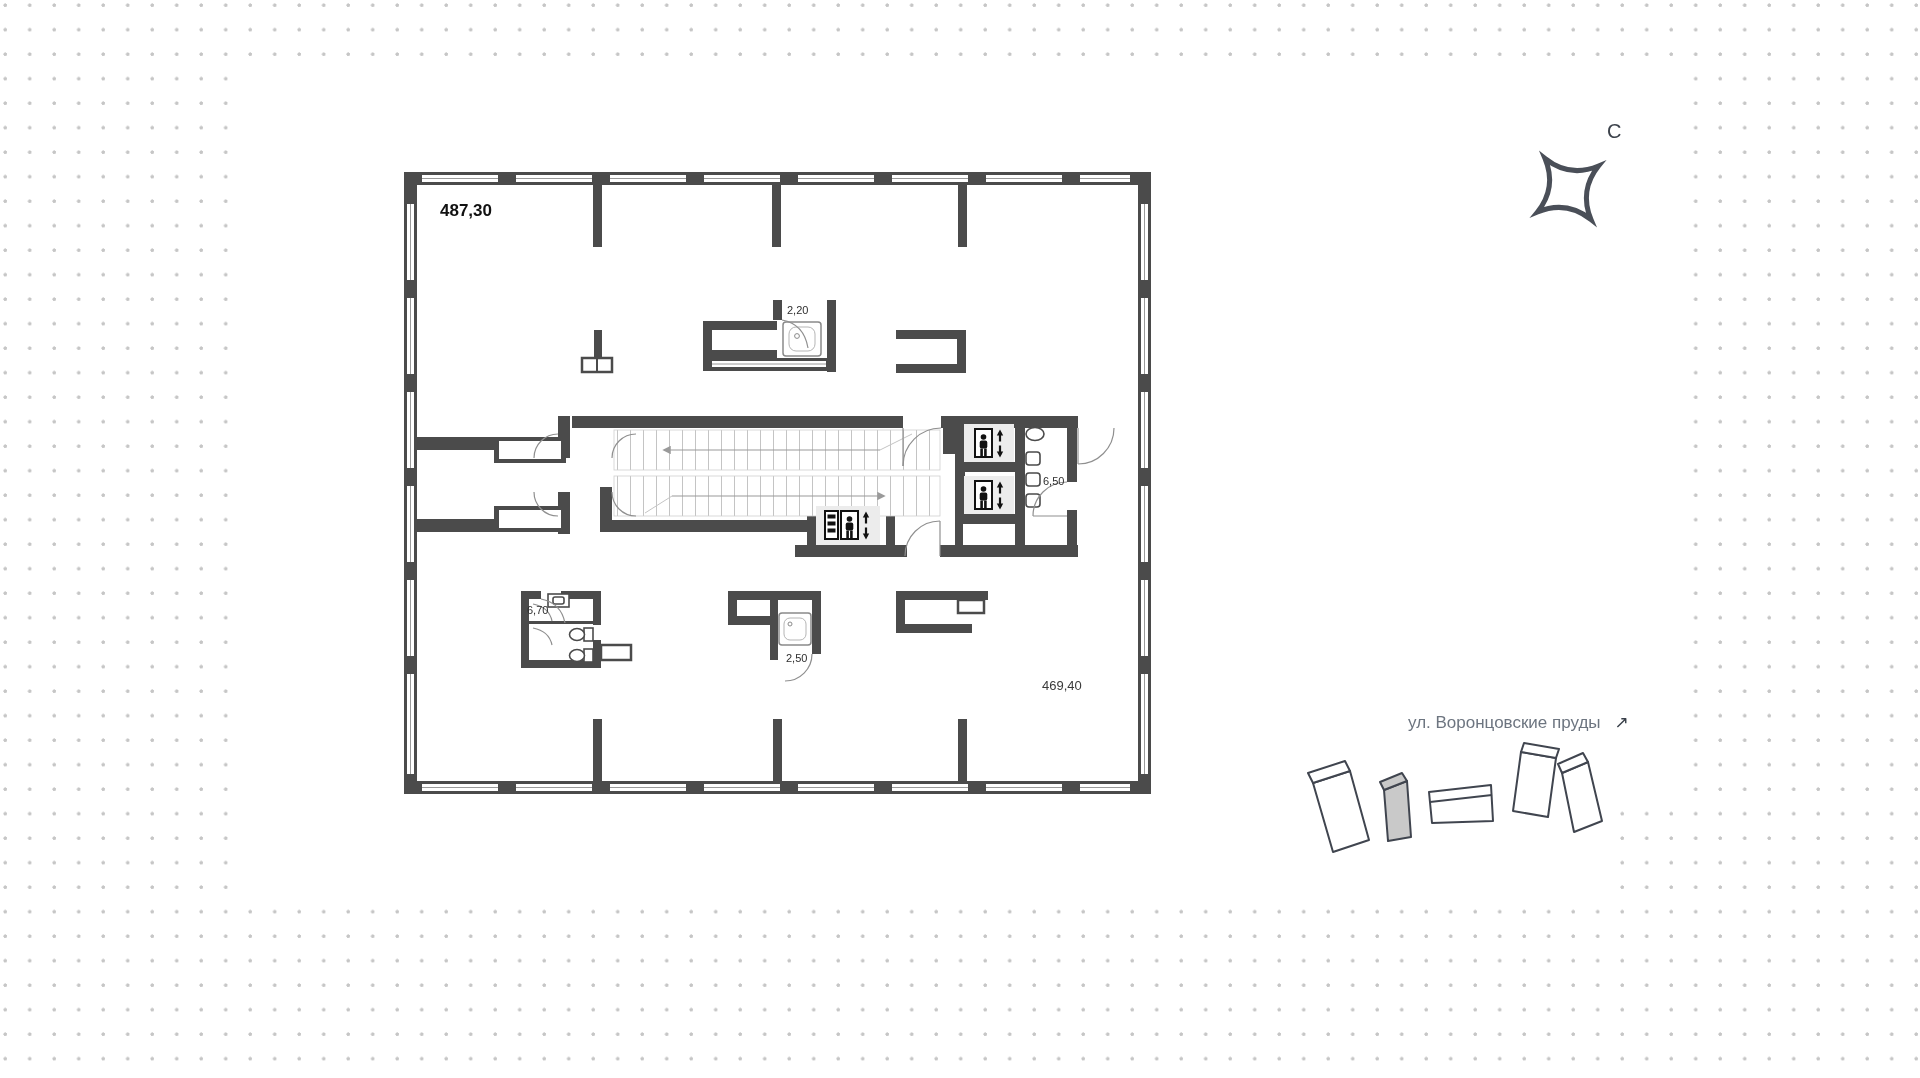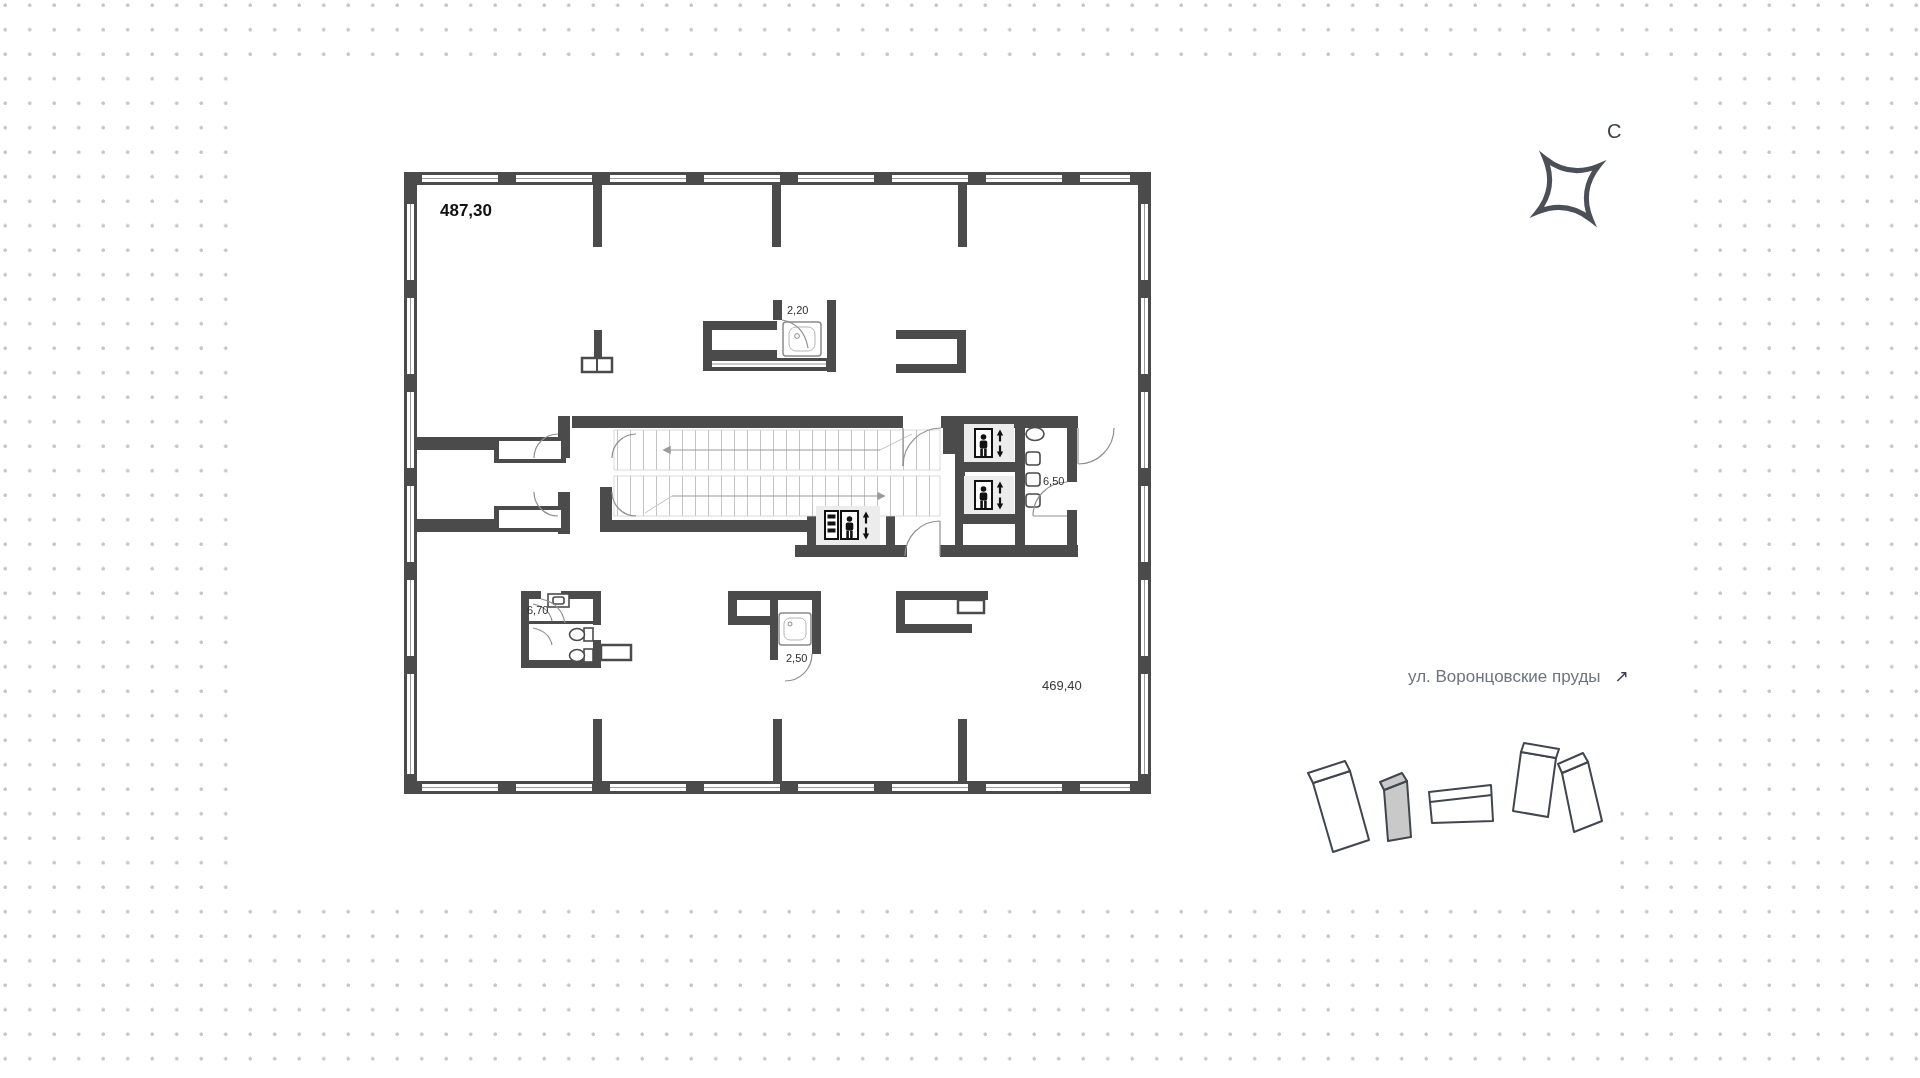--- a/index.html
+++ b/index.html
@@ -16,21 +16,21 @@
   .card2{left:237px;top:68px;width:1373px;height:838px;}
   #plan-svg{position:absolute;left:0;top:0;z-index:2;}
   .wall{fill:#4b4b4b;}
   .thinline{stroke:#9a9a9a;stroke-width:1;}
   .door{stroke:#8f8f8f;stroke-width:1.2;fill:none;}
   .fix{fill:#fff;stroke:#4b4b4b;stroke-width:1.6;}
   .plan-label{fill:#2e2e2e;font-family:"Liberation Sans",sans-serif;font-size:11px;}
   .area-label{fill:#111;font-family:"Liberation Sans",sans-serif;font-size:17px;font-weight:bold;}
   .area-label2{fill:#3a3a3a;font-family:"Liberation Sans",sans-serif;font-size:13px;}
   #compass-letter{position:absolute;left:1607px;top:120px;z-index:3;color:#3c424b;font-size:20px;}
-  #street-link{position:absolute;left:1408px;top:666px;z-index:3;color:#6d7580;font-size:17px;cursor:pointer;}
+  #street-link{position:absolute;left:1408px;top:712px;z-index:3;color:#6d7580;font-size:17px;cursor:pointer;}
   #street-link .arrow{color:#39404a;margin-left:14px;}
 </style>
 </head>
 <body>
 
 <div class="card card1"></div>
 <div class="card card2"></div>
 
 <svg id="plan-svg" width="1920" height="1078" viewBox="0 0 1920 1078">
   <defs>

